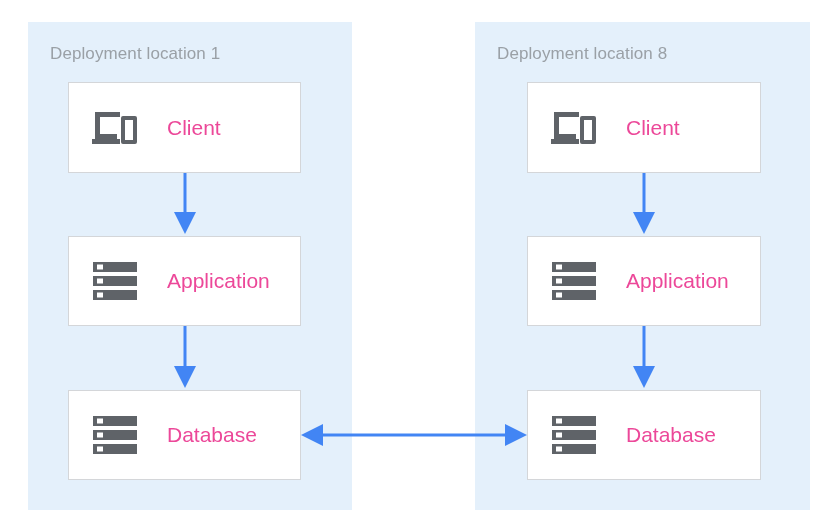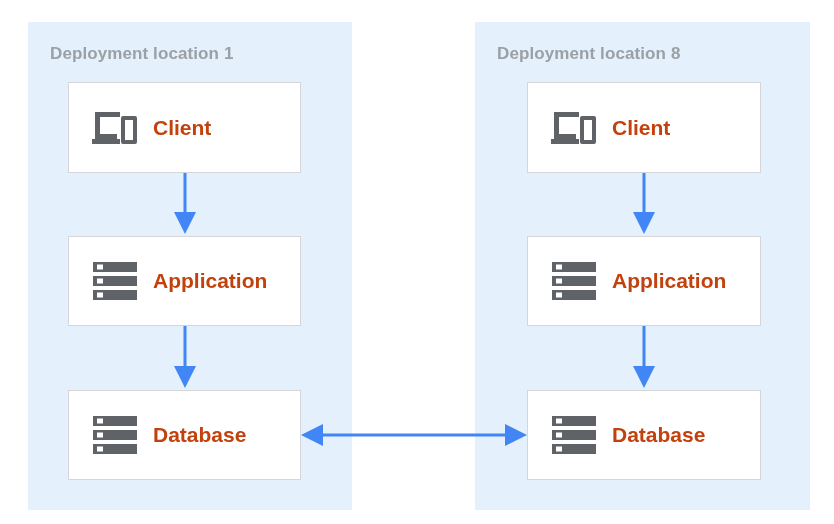--- a/index.html
+++ b/index.html
@@ -16,21 +16,20 @@
     -webkit-font-smoothing: antialiased;
   }
 
   #canvas {
     position: absolute;
     left: 0;
     top: 0;
     width: 834px;
     height: 524px;
     background: #ffffff;
-    font-weight: bold;
   }
 
   
   .zone {
     position: absolute;
     background: #e4f0fb;
     box-sizing: border-box;
   }
   #zone-1 { left: 28px;  top: 22px; width: 324px; height: 488px; }
   #zone-2 { left: 475px; top: 22px; width: 335px; height: 488px; }
@@ -63,22 +62,22 @@
     height: 44px;
     margin-left: 18px;
     display: flex;
     align-items: center;
     justify-content: center;
   }
   .node .node-label {
     flex: 1 1 auto;
     font-size: 21px;
     line-height: 26px;
-    color: #c2410c;
-    margin-left: 10px;
+    color: #ec4899;
+    margin-left: 24px;
     white-space: nowrap;
   }
 
   
   #z1-client   { left: 68px; top: 82px;  width: 233px; height: 91px; }
   #z1-app      { left: 68px; top: 236px; width: 233px; height: 90px; }
   #z1-db       { left: 68px; top: 390px; width: 233px; height: 90px; }
   
   #z2-client   { left: 527px; top: 82px;  width: 234px; height: 91px; }
   #z2-app      { left: 527px; top: 236px; width: 234px; height: 90px; }

